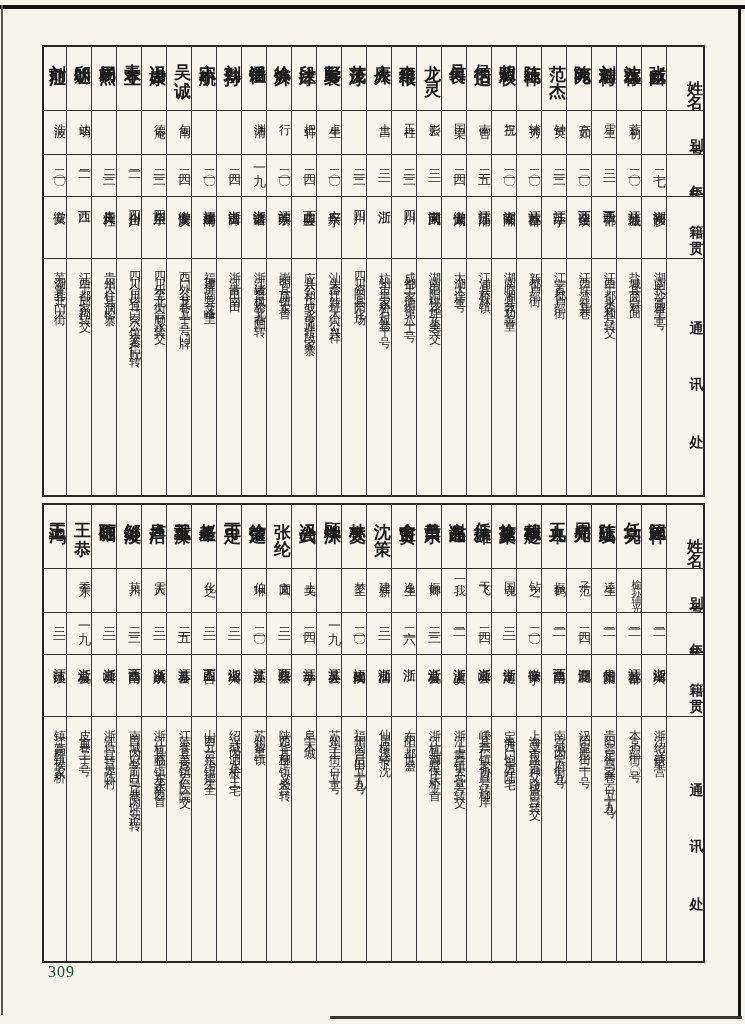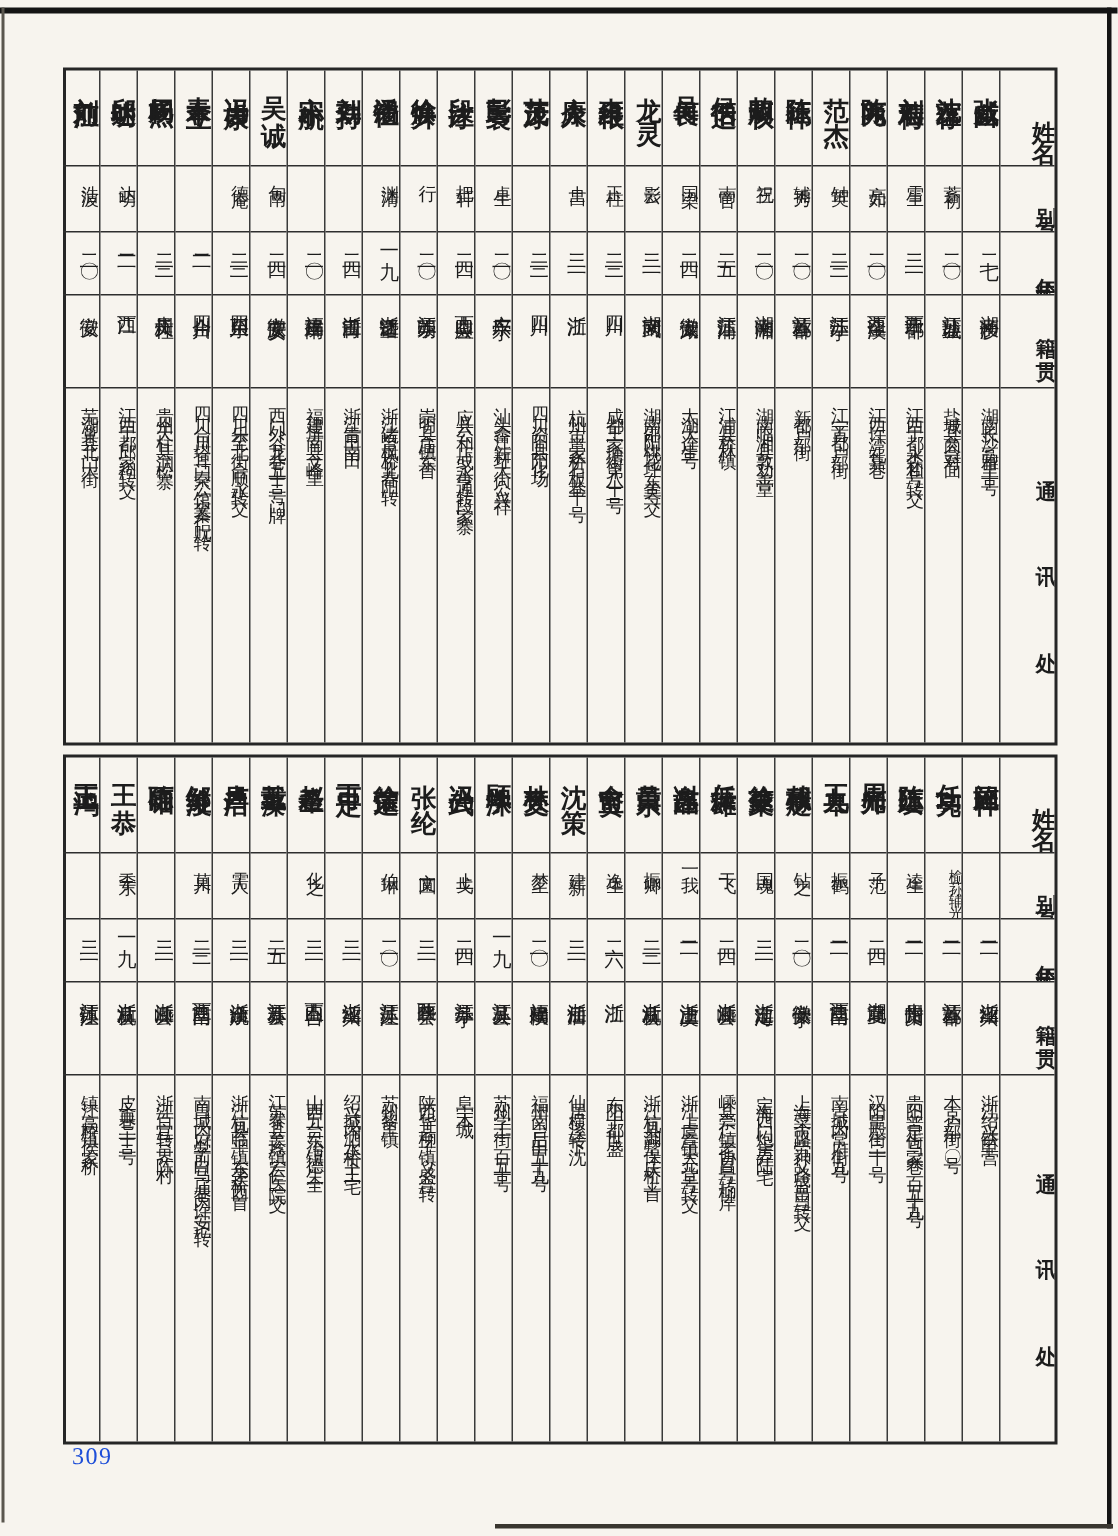--- a/index.html
+++ b/index.html
@@ -54,21 +54,21 @@
   
   .header-col .cell{font-weight:bold;text-align:center;}
   .hdr-name{font-size:16px;letter-spacing:14px;padding-top:7px;}
   .hdr-alias{font-size:14px;letter-spacing:6px;padding-top:4px;}
   .hdr-age{font-size:14px;letter-spacing:3px;padding-top:5px;}
   .hdr-native{font-size:14px;letter-spacing:16px;padding-top:8px;}
   .hdr-addr{font-size:14px;letter-spacing:58px;padding-top:38px;}
 
   .pagenum{
     position:absolute;left:48px;top:963px;
-    font-size:16px;color:#1d4ed8;letter-spacing:1px;
+    font-size:16px;color:#14532d;letter-spacing:1px;
     font-family:"Liberation Serif","DejaVu Serif",serif;
     text-align:center;
   }
 </style>
 </head>
 <body>
 
 <div class="edge edge-top"></div>
 <div class="edge edge-right"></div>
 <div class="edge edge-left"></div>

